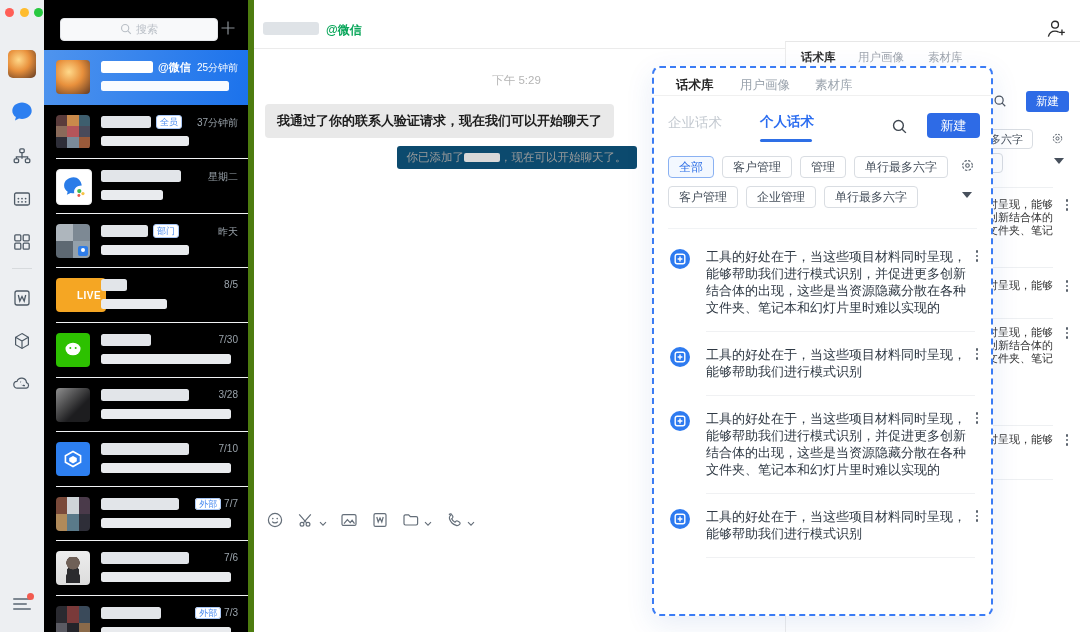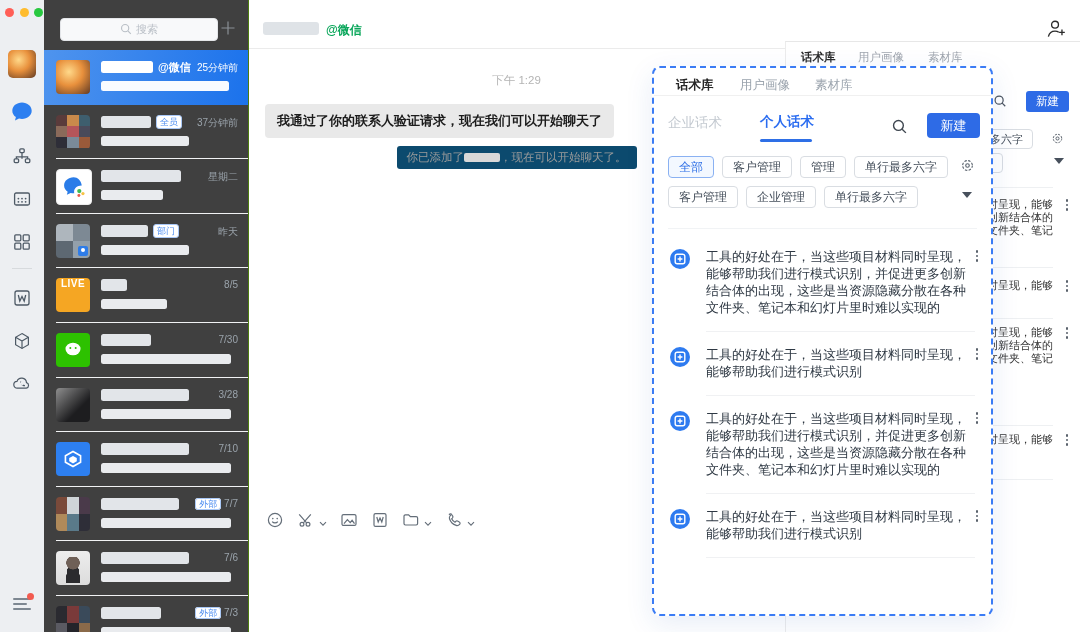--- a/index.html
+++ b/index.html
@@ -12,21 +12,21 @@
   .rail-avatar{position:absolute;left:8px;top:50px;width:28px;height:28px;border-radius:5px;
     background:radial-gradient(circle at 38% 35%,#ffd98a,#e8903c 45%,#6d4226 95%);}
   .sic{position:absolute;left:0;width:44px;display:flex;justify-content:center;}
   .sic svg{display:block}
   .rail-div{position:absolute;left:12px;top:268px;width:20px;height:1px;background:#d7dadd;}
   .rail-menu{position:absolute;left:13px;top:598px;width:18px;}
   .rail-menu i{display:block;height:2px;background:#7d8791;margin-bottom:3px;border-radius:1px;}
   .rail-menu i:nth-child(2){width:14px}
   .rail-dot{position:absolute;left:27px;top:593px;width:7px;height:7px;border-radius:50%;background:#f25b50;}
   
-  .clist{position:absolute;left:44px;top:0;width:204px;height:632px;background:#404040;z-index:2;border-right:1px solid #4d7c0f;}
+  .clist{position:absolute;left:44px;top:0;width:204px;height:632px;background:#000000;z-index:2;border-right:6px solid #4d7c0f;}
   .searchbox{position:absolute;left:16px;top:18px;width:156px;height:21px;border:1px solid #e4e6e9;background:#f8f9fa;
     border-radius:4px;display:flex;align-items:center;justify-content:center;gap:4px;color:#b9bfc6;font-size:11px;}
   .plusbtn{position:absolute;right:12px;top:20px;width:16px;height:16px;color:#8a9096;}
   .citems{position:absolute;left:0;top:50px;right:0;bottom:0;overflow:hidden;}
   .ci{position:relative;height:54.6px;}
   .ci::after{content:"";position:absolute;left:12px;right:0;bottom:0;height:1px;background:#f1f2f4;}
   .ci.sel{background:linear-gradient(100deg,#4f94ee,#1b72ec);}
   .ci.sel::after{display:none}
   .av{position:absolute;left:12px;top:10px;width:34px;height:34px;border-radius:4px;overflow:hidden;background-repeat:no-repeat;}
   .nrow{position:absolute;left:57px;top:10px;height:14px;display:flex;align-items:center;gap:5px;}
@@ -45,21 +45,21 @@
       linear-gradient(90deg,#8a6a5a 33.4%,#b5555a 33.4% 66.7%,#4a4a5a 66.7%),
       linear-gradient(90deg,#2e2e38 33.4%,#7a8a99 33.4% 66.7%,#9a5a3a 66.7%);
       background-size:100% 33.4%;background-position:0 0,0 50%,0 100%;}
   .av3{background-image:
       linear-gradient(90deg,#aeb6bd 50%,#7d8994 50%),
       linear-gradient(90deg,#5d6872 50%,#93a0ab 50%);
       background-size:100% 50%;background-position:0 0,0 100%;}
   .av3 .mini{position:absolute;right:2px;bottom:2px;width:10px;height:10px;border-radius:2px;background:#2e7ce8;}
   .av3 .mini::after{content:"";position:absolute;left:3px;top:2px;width:4px;height:4px;border-radius:50%;background:#fff;}
   .av4{background:#fff;border:1px solid #ededed;display:flex;align-items:center;justify-content:center;}
-  .av5{background:#f5a623;display:flex;align-items:flex-start;justify-content:center;}
+  .av5{background:#f5a623;display:flex;align-items:center;justify-content:center;padding-left:16px;}
   .livetxt{color:#fff;font-weight:bold;font-size:10px;letter-spacing:.5px;}
   .av6{background:#2dc100;display:flex;align-items:center;justify-content:center;}
   .av7{background:linear-gradient(135deg,#8f8f8f,#1d1d1f 65%);}
   .av8{background:#2d7ff0;display:flex;align-items:center;justify-content:center;}
   .av9{background-image:
       linear-gradient(90deg,#7a4a3a 33.4%,#cfd4d8 33.4% 66.7%,#4a3a4a 66.7%),
       linear-gradient(90deg,#b08a5a 33.4%,#5a7a8a 33.4% 66.7%,#2e2e38 66.7%);
       background-size:100% 50%;background-position:0 0,0 100%;}
   .av10{background:linear-gradient(#ededed,#dcdcdc);}
   .av10::after{content:"";position:absolute;left:9px;top:6px;width:16px;height:26px;
@@ -363,21 +363,21 @@
       <span class="hsuffix">@微信</span>
     </div>
     <span class="addperson">
       <svg width="21" height="19" viewBox="0 0 22 20" fill="none" stroke="#2b2b2b" stroke-width="1.4">
           <circle cx="10.5" cy="6" r="3.6"></circle>
           <path d="M3.5 18.5c1-3.8 3.7-5.7 7-5.7 1.5 0 2.9.4 4 1.2"></path>
           <path d="M17.8 11v6M14.8 14h6"></path>
         </svg>
     </span>
 
-    <div class="tstamp">下午 1:29</div>
+    <div class="tstamp">下午 5:29</div>
     <div class="bubble">我通过了你的联系人验证请求，现在我们可以开始聊天了</div>
     <div class="sysmsg">
       <span class="pill"><span>你已添加了</span><span class="redact-inline"></span><span>，现在可以开始聊天了。</span></span>
     </div>
 
     <div class="ctools">
       <span><svg width="18" height="18" viewBox="0 0 18 18" fill="none" stroke="#646e79" stroke-width="1.2">
             <circle cx="9" cy="9" r="6.6"></circle>
             <circle cx="6.8" cy="7.6" r=".8" fill="#646e79" stroke="none"></circle>
             <circle cx="11.2" cy="7.6" r=".8" fill="#646e79" stroke="none"></circle>

